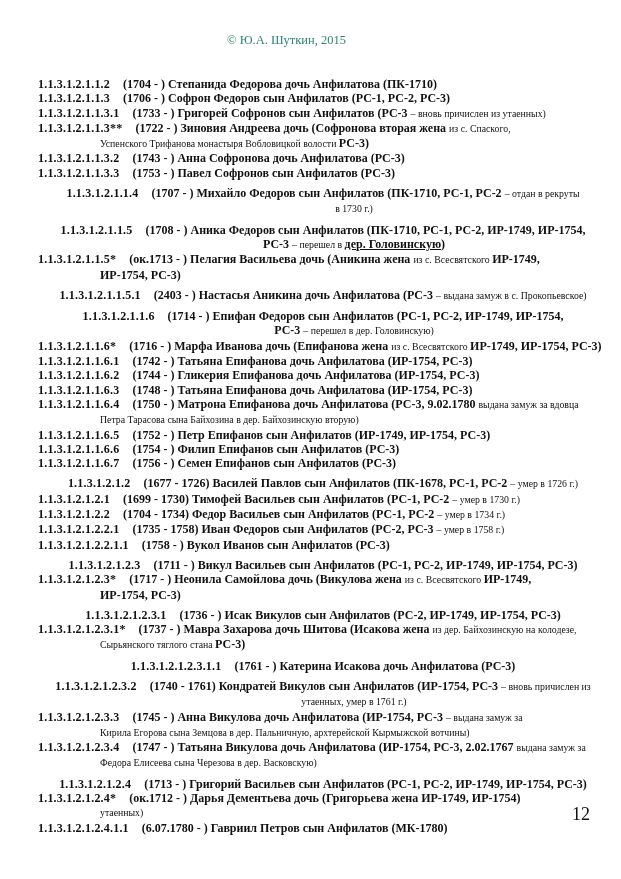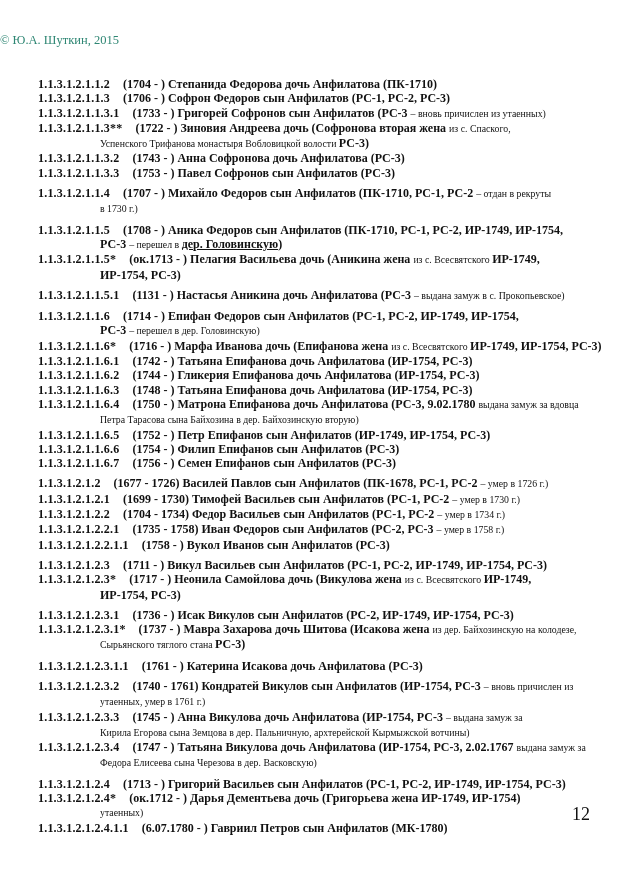--- a/index.html
+++ b/index.html
@@ -8,31 +8,31 @@
     background:#ffffff;
     overflow:hidden;
     font-family:"Liberation Serif","DejaVu Serif",serif;
     color:#111;
     position:relative;
   }
   .page{width:621px;height:879px;position:relative;}
   .copyright{
     padding-top:33px;
     padding-right:48px;
-    text-align:left;
+    text-align:center;
     font-size:12.5px;
     line-height:15px;
   }
   .content{
     margin-top:29px;
     margin-left:38px;
     width:570px;
   }
   .entry{margin:0;}
-  .entry.pbreak{margin-top:6px;}
+  .entry.pbreak{margin-top:6px;text-align:center;}
   .entry .line{
     line-height:14.3px;
     white-space:pre;
     font-size:12px;
     font-family:Liberation Serif, serif;
   }
   .entry .line.cont{margin-left:62px;}
   .num{font-weight:bold;margin-right:13px;letter-spacing:0.2px;}
   .main{font-weight:bold;}
   .small{font-weight:normal;font-size:9.8px;margin-top:11px;}
@@ -76,21 +76,21 @@
       </div>
       <div class="entry pbreak">
         <div class="line"><span class="num">1.1.3.1.2.1.1.5</span><span class="main">(1708 - ) Аника Федоров сын Анфилатов (ПК-1710, РС-1, РС-2, ИР-1749, ИР-1754,</span></div>
         <div class="line cont"><span class="main">РС-3 </span><span class="small">– перешел в </span><span class="bu">дер. Головинскую</span><span class="main">)</span></div>
       </div>
       <div class="entry">
         <div class="line"><span class="num">1.1.3.1.2.1.1.5*</span><span class="main">(ок.1713 - ) Пелагия Васильева дочь (Аникина жена </span><span class="small">из с. Всесвятского </span><span class="main">ИР-1749,</span></div>
         <div class="line cont"><span class="main">ИР-1754, РС-3)</span></div>
       </div>
       <div class="entry pbreak">
-        <div class="line"><span class="num">1.1.3.1.2.1.1.5.1</span><span class="main">(1131 - ) Настасья Аникина дочь Анфилатова (РС-3 </span><span class="small">– выдана замуж в с. Прокопьевское)</span></div>
+        <div class="line"><span class="num">1.1.3.1.2.1.1.5.1</span><span class="main">(2403 - ) Настасья Аникина дочь Анфилатова (РС-3 </span><span class="small">– выдана замуж в с. Прокопьевское)</span></div>
       </div>
       <div class="entry pbreak">
         <div class="line"><span class="num">1.1.3.1.2.1.1.6</span><span class="main">(1714 - ) Епифан Федоров сын Анфилатов (РС-1, РС-2, ИР-1749, ИР-1754,</span></div>
         <div class="line cont"><span class="main">РС-3 </span><span class="small">– перешел в дер. Головинскую)</span></div>
       </div>
       <div class="entry">
         <div class="line"><span class="num">1.1.3.1.2.1.1.6*</span><span class="main">(1716 - ) Марфа Иванова дочь (Епифанова жена </span><span class="small">из с. Всесвятского </span><span class="main">ИР-1749, ИР-1754, РС-3)</span></div>
       </div>
       <div class="entry">
         <div class="line"><span class="num">1.1.3.1.2.1.1.6.1</span><span class="main">(1742 - ) Татьяна Епифанова дочь Анфилатова (ИР-1754, РС-3)</span></div>

